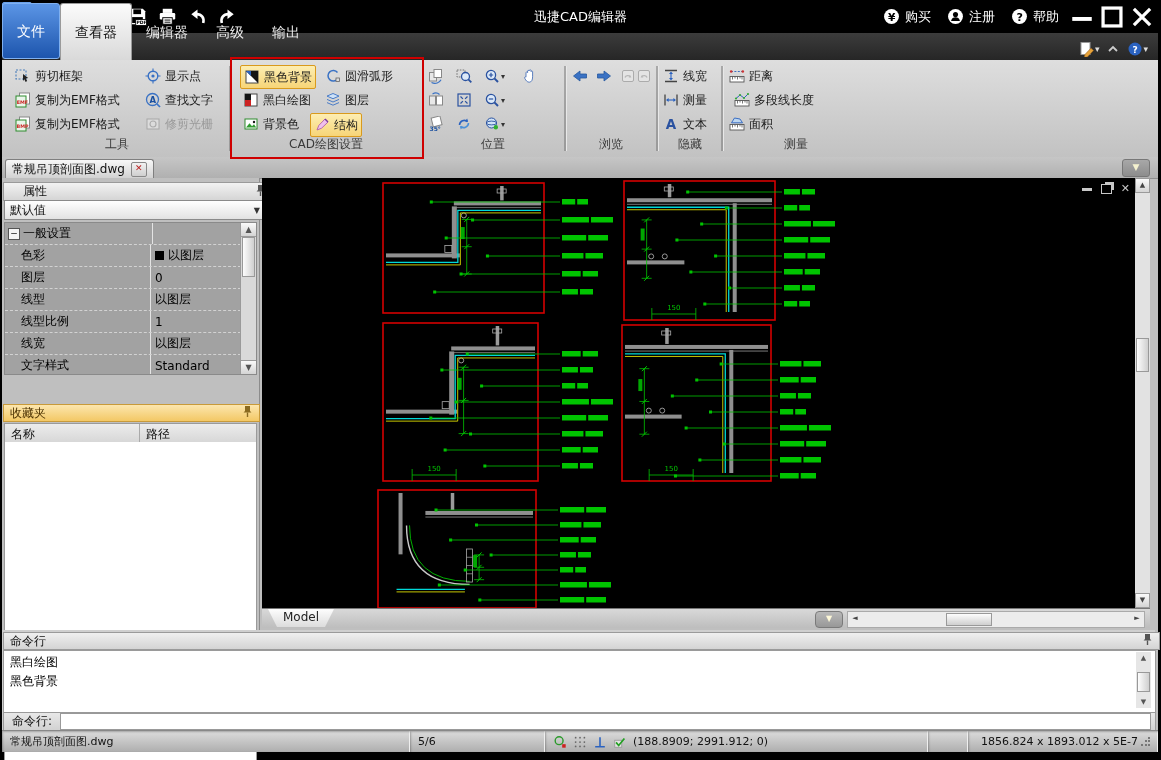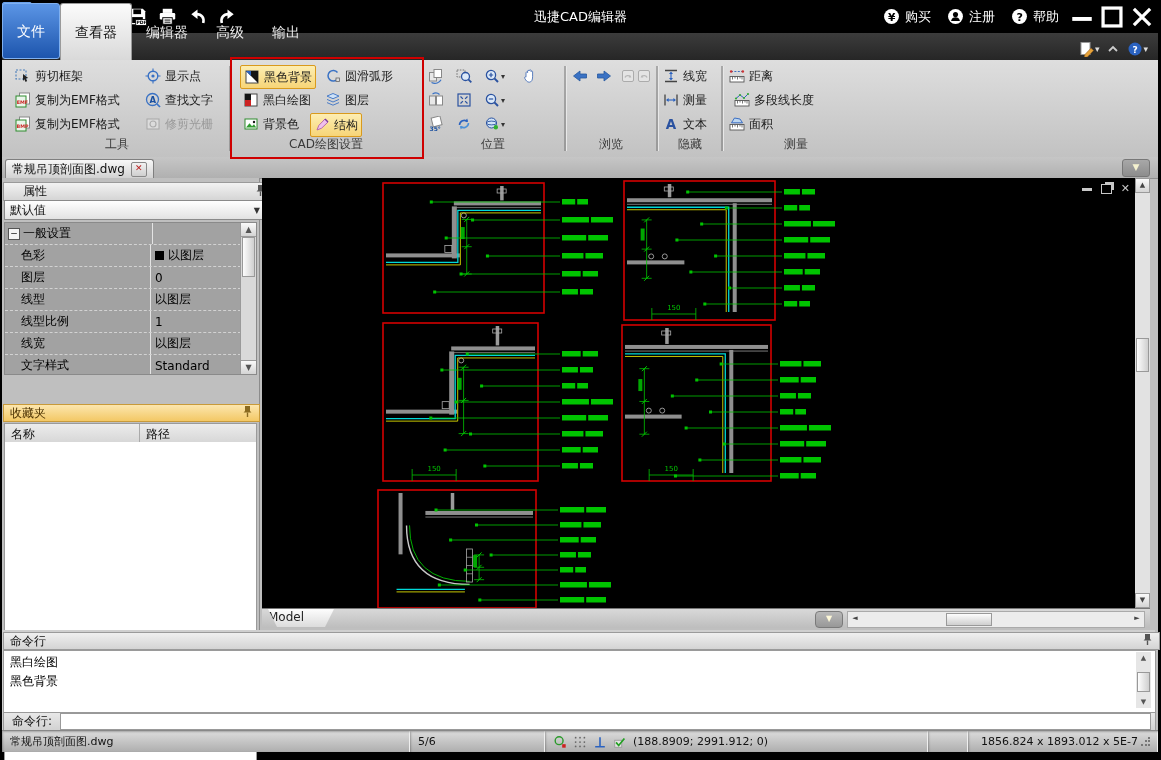--- a/index.html
+++ b/index.html
@@ -77,21 +77,21 @@
   .mdi{position:absolute;right:20px;top:6px;display:flex;gap:9px;align-items:center;}
   .mdi span{color:#c8c8c8;font-size:11px;line-height:10px;}
   .mdi .mmin{width:10px;height:3px;background:#c8c8c8;}
   .mdi .mres{width:9px;height:8px;border:1.5px solid #c8c8c8;box-shadow:3px -3px 0 -1px #c8c8c8;}
   .vscroll{position:absolute;left:873px;top:0;width:15px;height:430px;background:#e2e2e2;}
   .sarrow{position:absolute;left:0;width:15px;height:15px;background:linear-gradient(#fafafa,#d4d4d4);border:1px solid #9a9a9a;
           font-size:7px;color:#444;text-align:center;line-height:13px;box-sizing:border-box;}
   .vthumb{position:absolute;left:1px;width:13px;top:160px;height:34px;background:linear-gradient(90deg,#fdfdfd,#cfcfcf);border:1px solid #999;box-sizing:border-box;}
   .modelbar{left:262px;top:608px;width:888px;height:19px;background:linear-gradient(#d9d9d9,#bdbdbd);border-top:1px solid #777;}
   .modeltab{position:absolute;left:6px;top:0px;width:66px;height:18px;background:linear-gradient(#fdfdfd,#dcdcdc);
-            clip-path:polygon(0 0,100% 0,calc(100% - 9px) 100%,9px 100%);text-align:left;font-size:12px;line-height:17px;color:#222;}
+            clip-path:polygon(0 0,100% 0,calc(100% - 9px) 100%,9px 100%);text-align:center;font-size:12px;line-height:17px;color:#222;}
   .modelchev{position:absolute;left:553px;top:2px;width:26px;height:15px;background:linear-gradient(#b8b8b8,#989898);border:1px solid #7a7a7a;
              border-radius:4px;color:#fdf8d8;font-size:8px;text-align:center;line-height:14px;}
   .hscroll{position:absolute;left:585px;top:2px;width:296px;height:15px;background:#ececec;border:1px solid #aaa;}
   .hthumb{position:absolute;left:98px;top:1px;width:44px;height:11px;background:linear-gradient(#fdfdfd,#cfcfcf);border:1px solid #999;}
   .harrow{position:absolute;top:0px;width:14px;height:13px;font-size:7px;color:#444;text-align:center;line-height:13px;}
   
   .cmdpanel{left:2px;top:630px;width:1153px;height:100px;background:#cfcfcf;}
   .cmdhead{position:absolute;left:1px;top:2px;width:1143px;height:16px;background:linear-gradient(#efefef,#d4d4d4);border:1px solid #9a9a9a;
            display:flex;align-items:center;padding:0 6px;font-size:12px;}
   .cmdhead .pin{margin-left:auto;}

